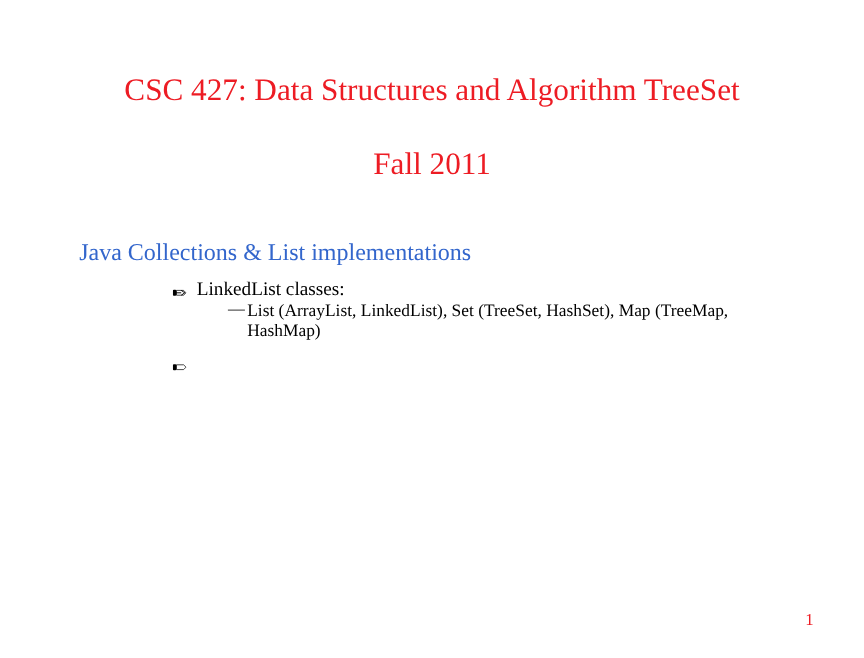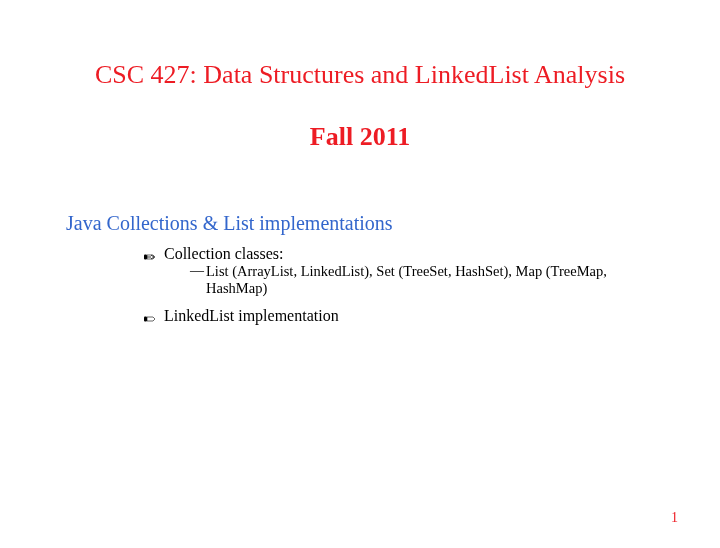--- a/index.html
+++ b/index.html
@@ -25,22 +25,22 @@
       color: #ed1c24;
       font-size: 26px;
       text-align: center;
       font-weight: normal;
       margin-bottom: 32px;
     }
     .title-line-2 {
       color: #ed1c24;
       font-size: 26px;
       text-align: center;
-      font-weight: bold;
-      margin-bottom: 60px;
+      font-weight: normal;
+      margin-bottom: 48px;
     }
     .subtitle {
       color: #3366cc;
       font-size: 20px;
       font-weight: normal;
       margin-left: 16px;
       margin-bottom: 10px;
     }
     .bullet-list {
       list-style: none;
@@ -79,42 +79,41 @@
       bottom: 22px;
       right: 42px;
       color: #ed1c24;
       font-size: 14px;
     }
   </style>
 </head>
 <body>
 
 <div class="slide">
-  <h1 class="title-line-1">CSC 427: Data Structures and LinkedList Analysis</h1>
+  <h1 class="title-line-1">CSC 427: Data Structures and Algorithm TreeSet</h1>
   <h1 class="title-line-2">Fall 2011</h1>
   <div class="subtitle">Java Collections &amp; List implementations</div>
   <ul class="bullet-list">
     <li class="bullet-item">
       <span class="bullet-icon">
         <svg viewBox="0 0 12 10" width="12" height="10">
           <path d="M1 5 L7 5 M7 3 L10 5 L7 7 M1 3 L1 7" stroke="#000" stroke-width="0.8" fill="none"></path>
           <rect x="0" y="2.5" width="3" height="5" rx="1" fill="#000"></rect>
           <path d="M3 3 L9 3 L11 5 L9 7 L3 7 Z" fill="none" stroke="#000" stroke-width="0.6"></path>
         </svg>
       </span>
-      <span>Collection classes:</span>
+      <span>LinkedList classes:</span>
       <div class="sub-bullet-item">
         <span class="sub-bullet-dash">—</span>
         <span>List (ArrayList, LinkedList), Set (TreeSet, HashSet), Map (TreeMap, HashMap)</span>
       </div>
     </li>
     <li class="bullet-item">
       <span class="bullet-icon">
         <svg viewBox="0 0 12 10" width="12" height="10">
           <rect x="0" y="2.5" width="3" height="5" rx="1" fill="#000"></rect>
           <path d="M3 3 L9 3 L11 5 L9 7 L3 7 Z" fill="none" stroke="#000" stroke-width="0.6"></path>
         </svg>
       </span>
-      <span>LinkedList implementation</span>
     </li>
   </ul>
   <div class="page-number">1</div>
 </div>
 
 </body></html>

